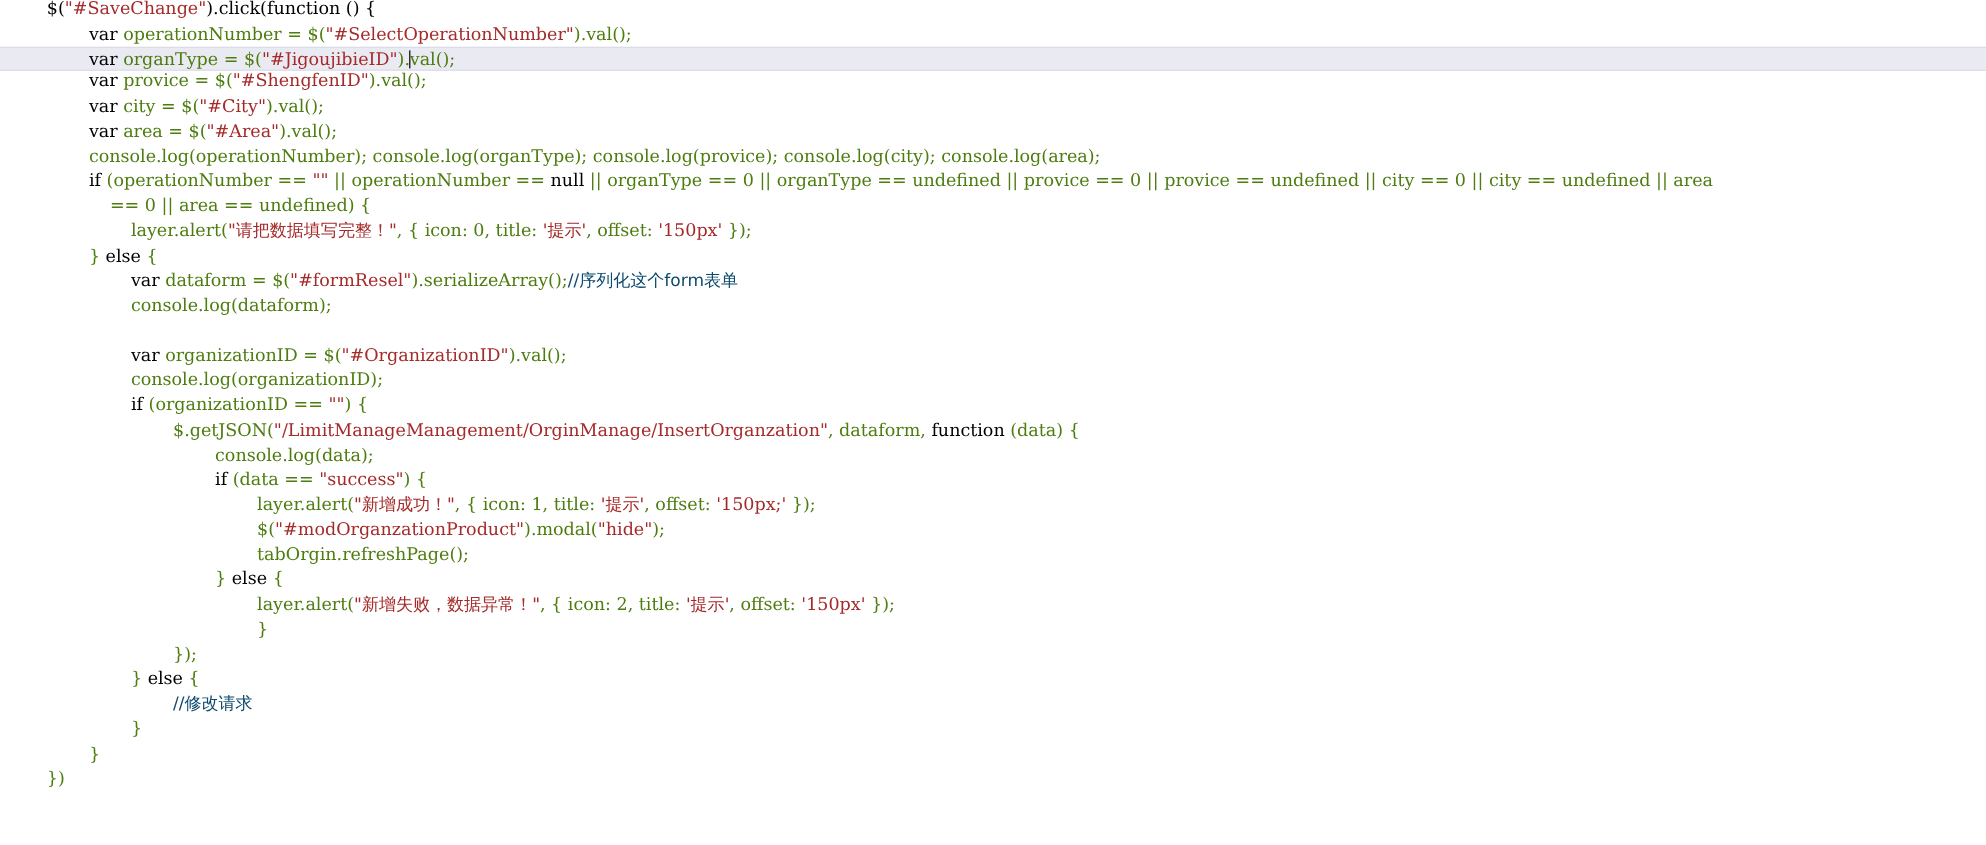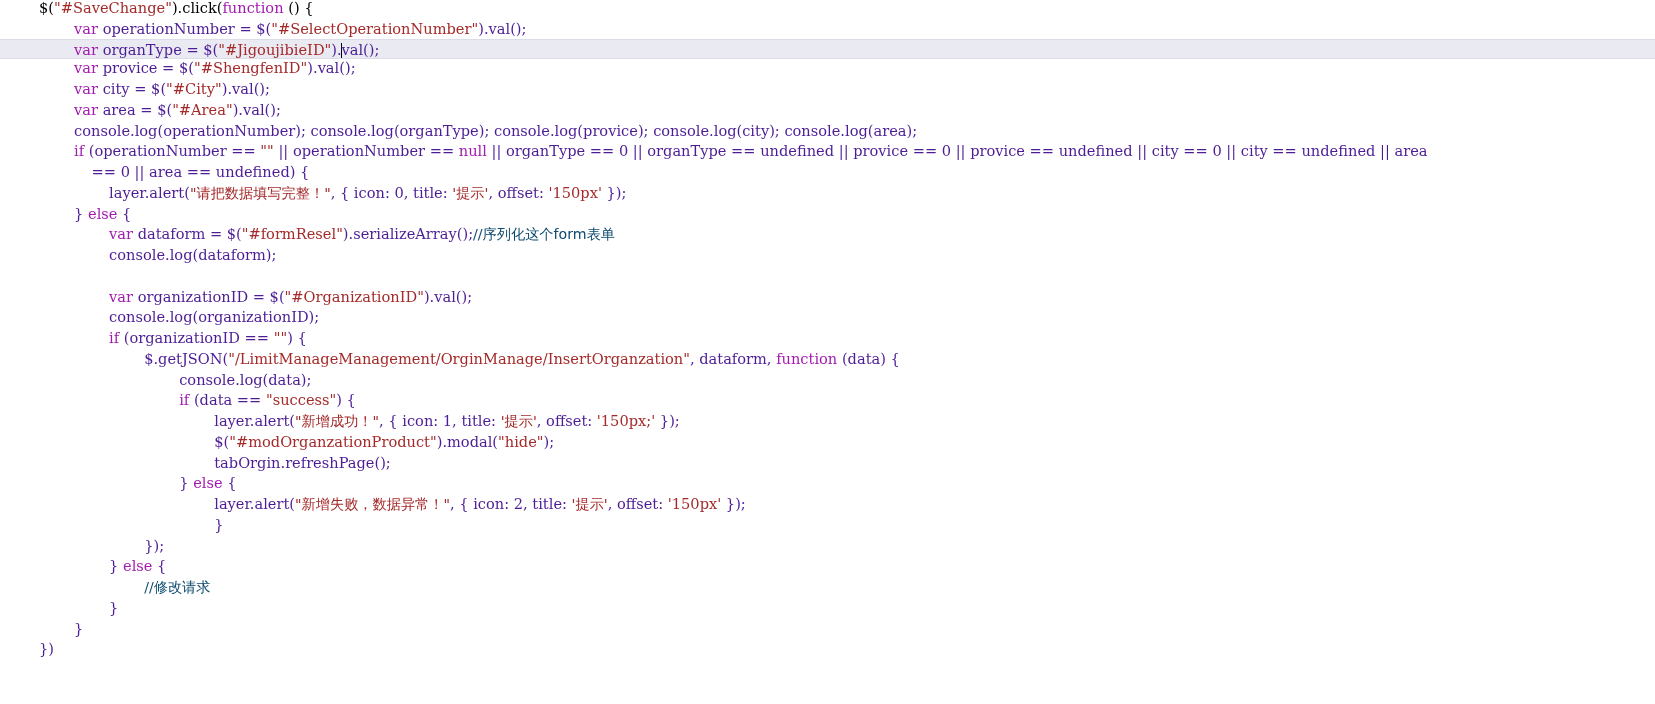--- a/index.html
+++ b/index.html
@@ -56,25 +56,25 @@
   .line.current {
     background: #eaeaf3;
     border-top: 1px solid #dcdce9;
     border-bottom: 1px solid #dcdce9;
     height: 20.75px;
     margin-top: -1px;
     margin-bottom: -1px;
   }
 
   
-  .kw   { color: #a21caf; }
+  .kw   { color: #000000; }
   .str  { color: #a52a2a; }
   .cmt  { color: #0c4a6e; }
   .pun  { color: #000000; }
-  .plain{ color: #4c1d95; }
+  .plain{ color: #4d7c0f; }
 
   
   .caret {
     display: inline-block;
     width: 0px;
     height: 15px;
     border-left: 1.3px solid #000000;
     vertical-align: -3px;
     margin: 0 -0.6px 0 -0.6px;
   }

